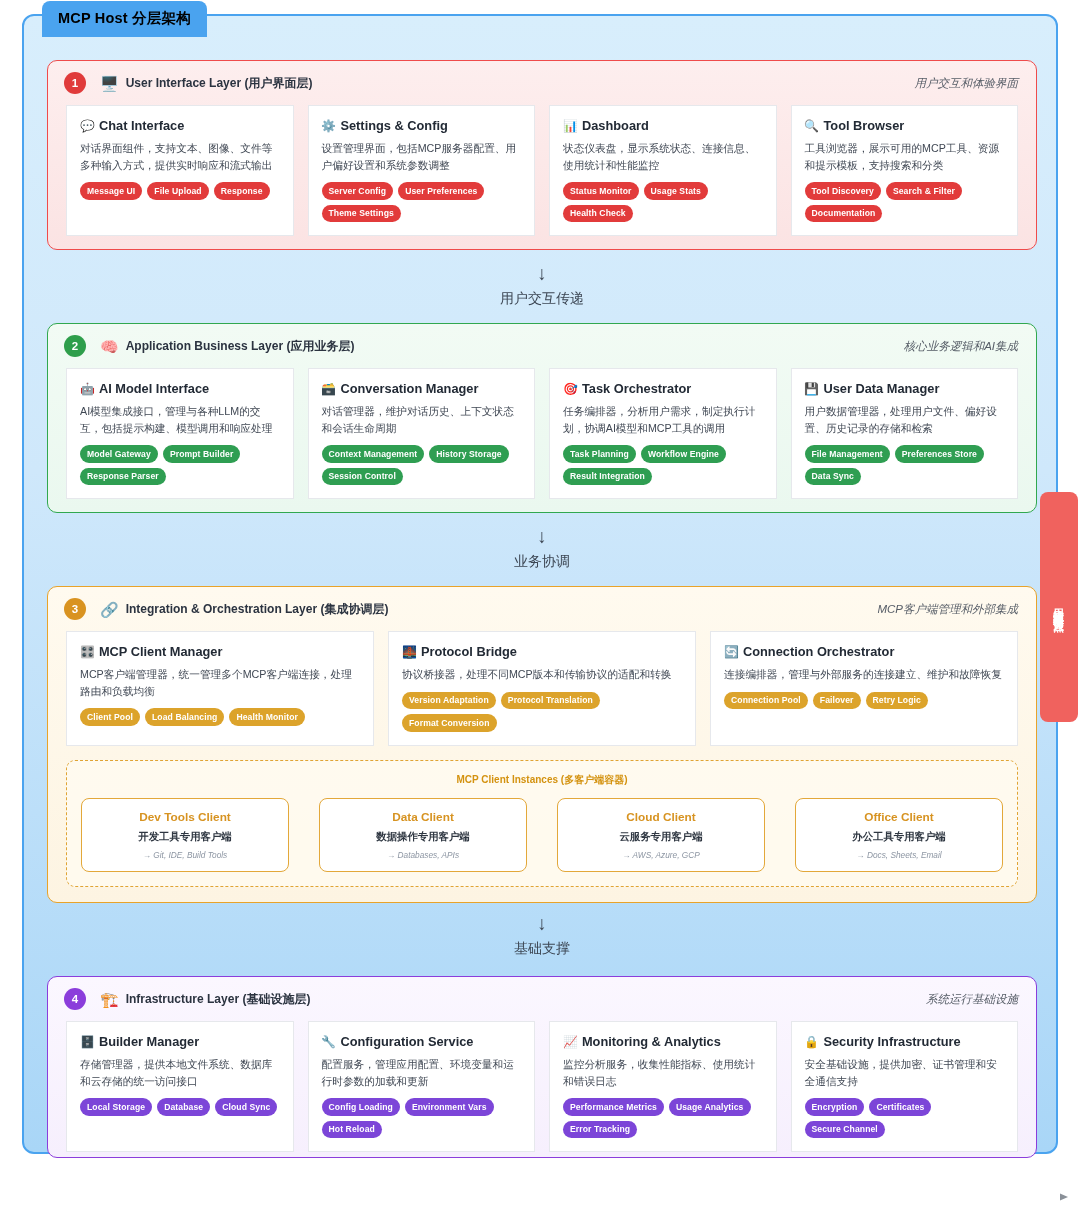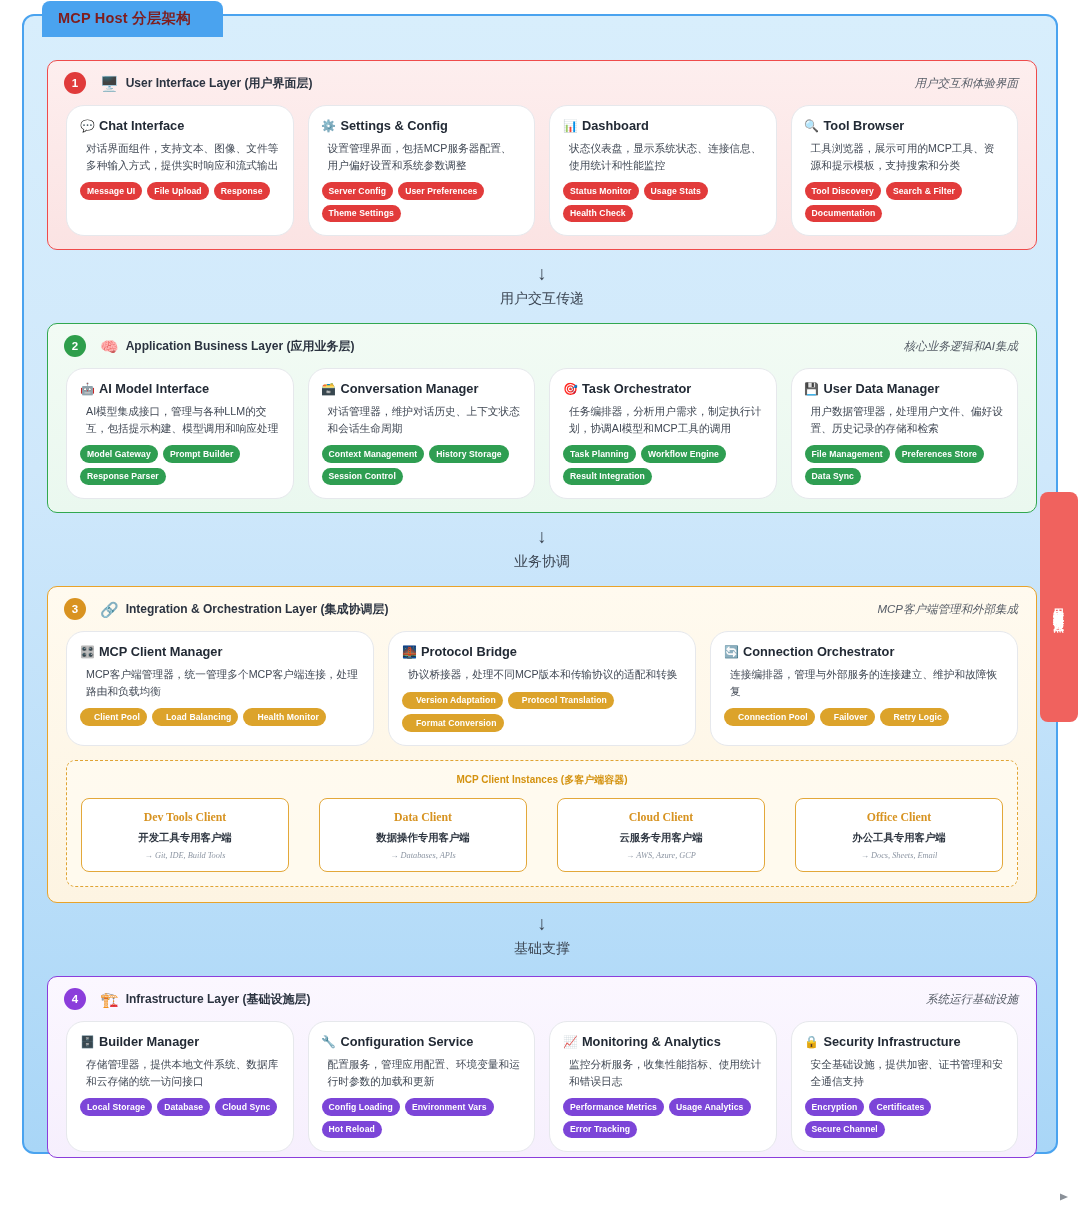--- a/index.html
+++ b/index.html
@@ -18,24 +18,24 @@
     border: 2px solid #4aa3ef;
     border-radius: 12px;
     background: linear-gradient(180deg, #d8eefc 0%, #cfe8fb 40%, #a9d6f7 100%);
   }
 
   
   #host-title {
     position: absolute;
     left: 18px; top: -15px;
     background: #4aa3ef;
-    color: #7f1d1d;
+    color: #000000;
     font-size: 14.5px;
     font-weight: bold;
-    padding: 8px 32px 9px 16px;
+    padding: 8px 16px 9px 16px;
     border-radius: 8px 8px 0 0;
     letter-spacing: .2px;
     white-space: nowrap;
   }
 
   
   .layer {
     position: absolute;
     left: 23px;
     width: 990px;
@@ -70,33 +70,32 @@
 
   .card-row {
     display: flex;
     gap: 14px;
     padding: 0 18px 20px 18px;
   }
   .card {
     flex: 1 1 0;
     background: #ffffff;
     border: 1px solid #e6e8ec;
-    border-radius: 18px;
+    border-radius: 0;
     padding: 12px 13px 13px 13px;
     min-height: 112px;
   }
   .card-title {
     font-size: 12.8px; font-weight: bold; color: #222a35;
     margin-bottom: 7px; white-space: nowrap;
   }
   .card-title .ci { margin-right: 4px; font-size: 12px; }
   .card-desc {
     font-size: 10.7px; line-height: 1.55; color: #404854;
     margin-bottom: 9px;
-    margin-left: 6px;
   }
   .tags { display: flex; flex-wrap: wrap; gap: 5px 5px; }
   .tag {
     font-size: 8.6px; font-weight: bold; color: #ffffff;
     padding: 3.5px 7px 4px 7px; border-radius: 9px;
     white-space: nowrap; letter-spacing: .1px;
   }
 
   
   #layer-1 {
@@ -117,39 +116,39 @@
   .tag-green { background: #2f9e52; }
 
   
   #layer-3 {
     top: 570px; height: 317px;
     background: linear-gradient(180deg,#fffaef 0%, #fdf4e2 100%);
     border-color: #e8a32a;
   }
   #layer-3 .layer-badge { background: #d99320; }
   .tag-amber { background: #ddа02a; }
-  .tag-amber { background: #dca32b; padding-left: 14px; }
+  .tag-amber { background: #dca32b; }
 
   #layer-3 .card-row { padding-bottom: 14px; }
   #layer-3 .card { min-height: 92px; }
 
   
   .instances {
     margin: 0 18px 16px 18px;
     border: 1.6px dashed #e0a434;
     border-radius: 9px;
     background: rgba(255,252,242,.7);
     padding: 12px 14px 14px 14px;
   }
   .instances-title {
     text-align: center;
     font-size: 10px; font-weight: bold; color: #d4920f;
     margin-bottom: 11px;
   }
-  .instance-row { display: flex; gap: 30px; font-family: Liberation Serif, serif; }
+  .instance-row { display: flex; gap: 30px; }
   .instance {
     flex: 1 1 0;
     background: #ffffff;
     border: 1.4px solid #e3a83a;
     border-radius: 8px;
     padding: 11px 8px 11px 8px;
     text-align: center;
   }
   .instance-name {
     font-size: 11.8px; font-weight: bold; color: #d79321;

